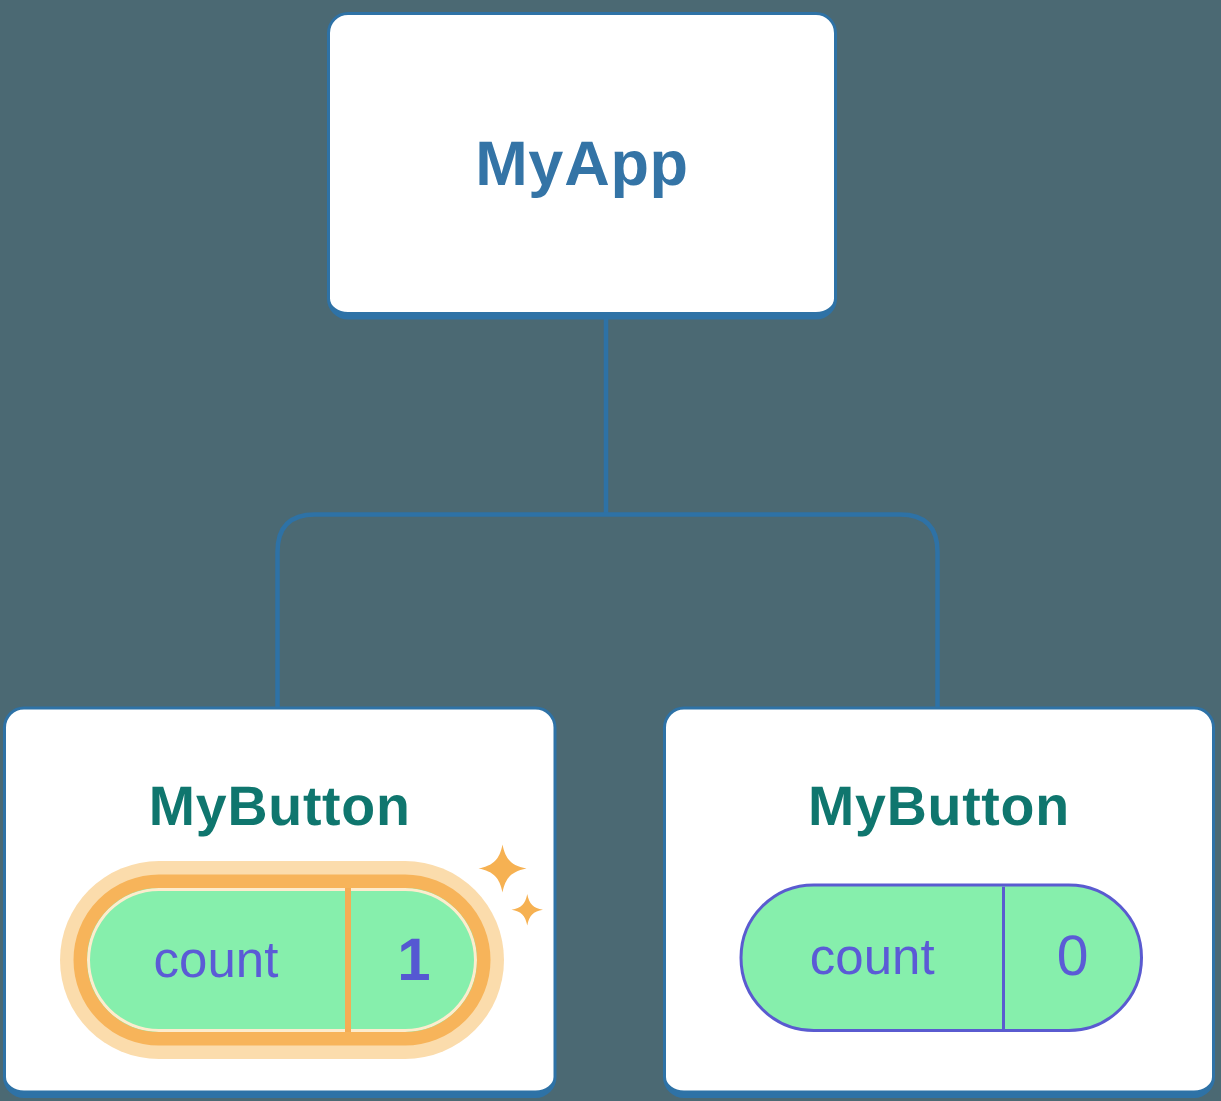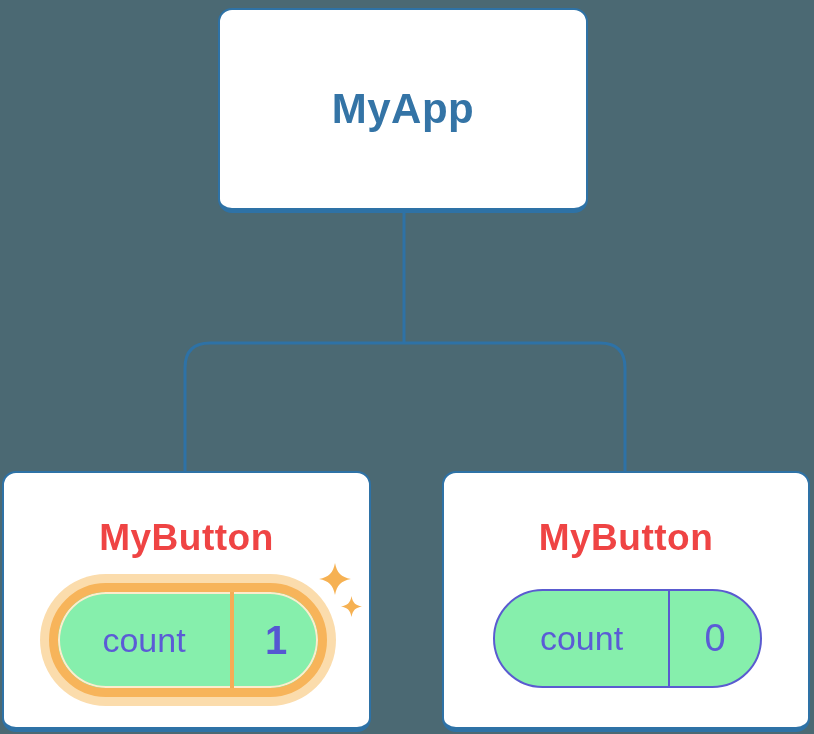--- a/index.html
+++ b/index.html
@@ -25,42 +25,42 @@
     position: absolute;
     background: #ffffff;
     border: 2px solid #2e72a6;
     border-bottom-width: 5px;
     border-radius: 14px;
     box-sizing: border-box;
     z-index: 2;
   }
   .card-root {
     left: 218px; top: 8px;
-    width: 370px; height: 205px;
+    width: 340px; height: 205px;
     display: flex;
     align-items: center;
     justify-content: center;
   }
   .root-title {
     font-size: 42px;
     font-weight: 600;
     color: #3474a6;
     letter-spacing: 0.5px;
   }
   .card-child-left  { left: 2px;   top: 471px; width: 369px; height: 261px; }
   .card-child-right { left: 442px; top: 471px; width: 368px; height: 261px; }
   .node-title {
     position: absolute;
     top: 44px;
     left: 0;
     width: 100%;
     text-align: center;
     font-size: 37px;
     font-weight: 600;
-    color: #ef4444;
+    color: #0f766e;
     letter-spacing: 0.5px;
   }
   .state-pill {
     position: absolute;
     box-sizing: border-box;
     display: flex;
     align-items: stretch;
     background: #86efac;
     overflow: hidden;
   }

